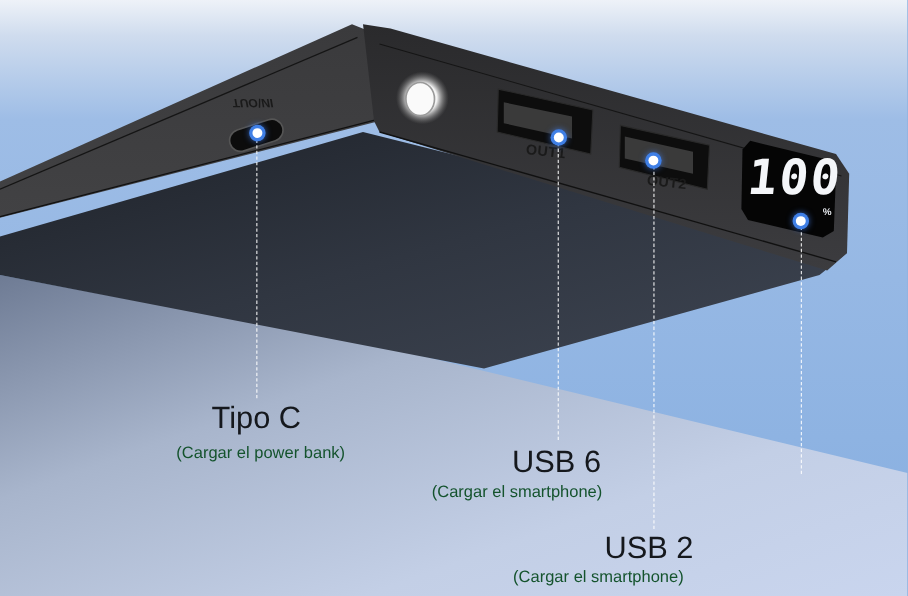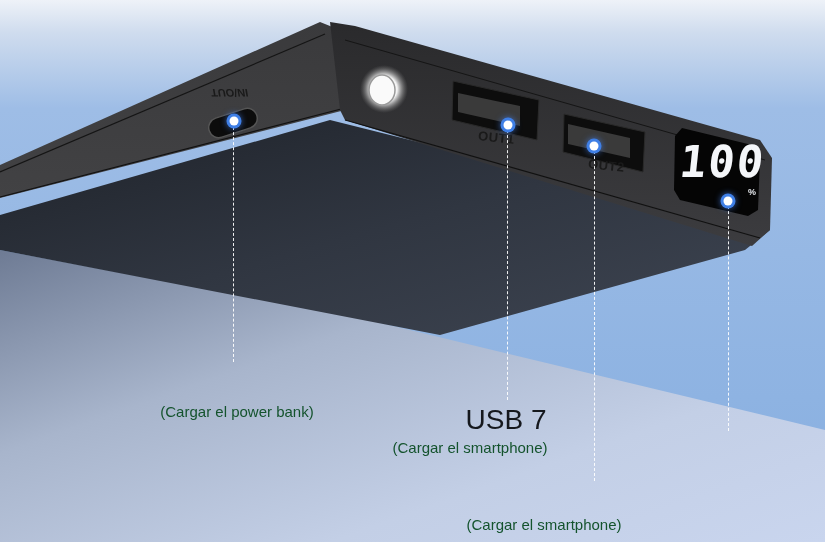--- a/index.html
+++ b/index.html
@@ -89,20 +89,22 @@
   <div class="leader" style="left:233px;top:122px;height:240px;"></div>
   <div class="leader" style="left:507px;top:125px;height:275px;"></div>
   <div class="leader" style="left:594px;top:146px;height:335px;"></div>
   <div class="leader" style="left:728px;top:201px;height:230px;"></div>
 
   <span class="dot" style="left:234px;top:121px;"></span>
   <span class="dot" style="left:508px;top:125px;"></span>
   <span class="dot" style="left:594px;top:146px;"></span>
   <span class="dot" style="left:728px;top:201px;"></span>
 
+  <span class="label-title" style="left:233px;top:366px;">Tipo C</span>
   <span class="label-sub" style="left:237px;top:404px;">(Cargar el power bank)</span>
 
-  <span class="label-title" style="left:506px;top:406px;">USB 7</span>
+  <span class="label-title" style="left:506px;top:406px;">USB 6</span>
   <span class="label-sub" style="left:470px;top:440px;">(Cargar el smartphone)</span>
 
+  <span class="label-title" style="left:590px;top:484px;">USB 2</span>
   <span class="label-sub" style="left:544px;top:517px;">(Cargar el smartphone)</span>
 
 </div>
 
 </body></html>

